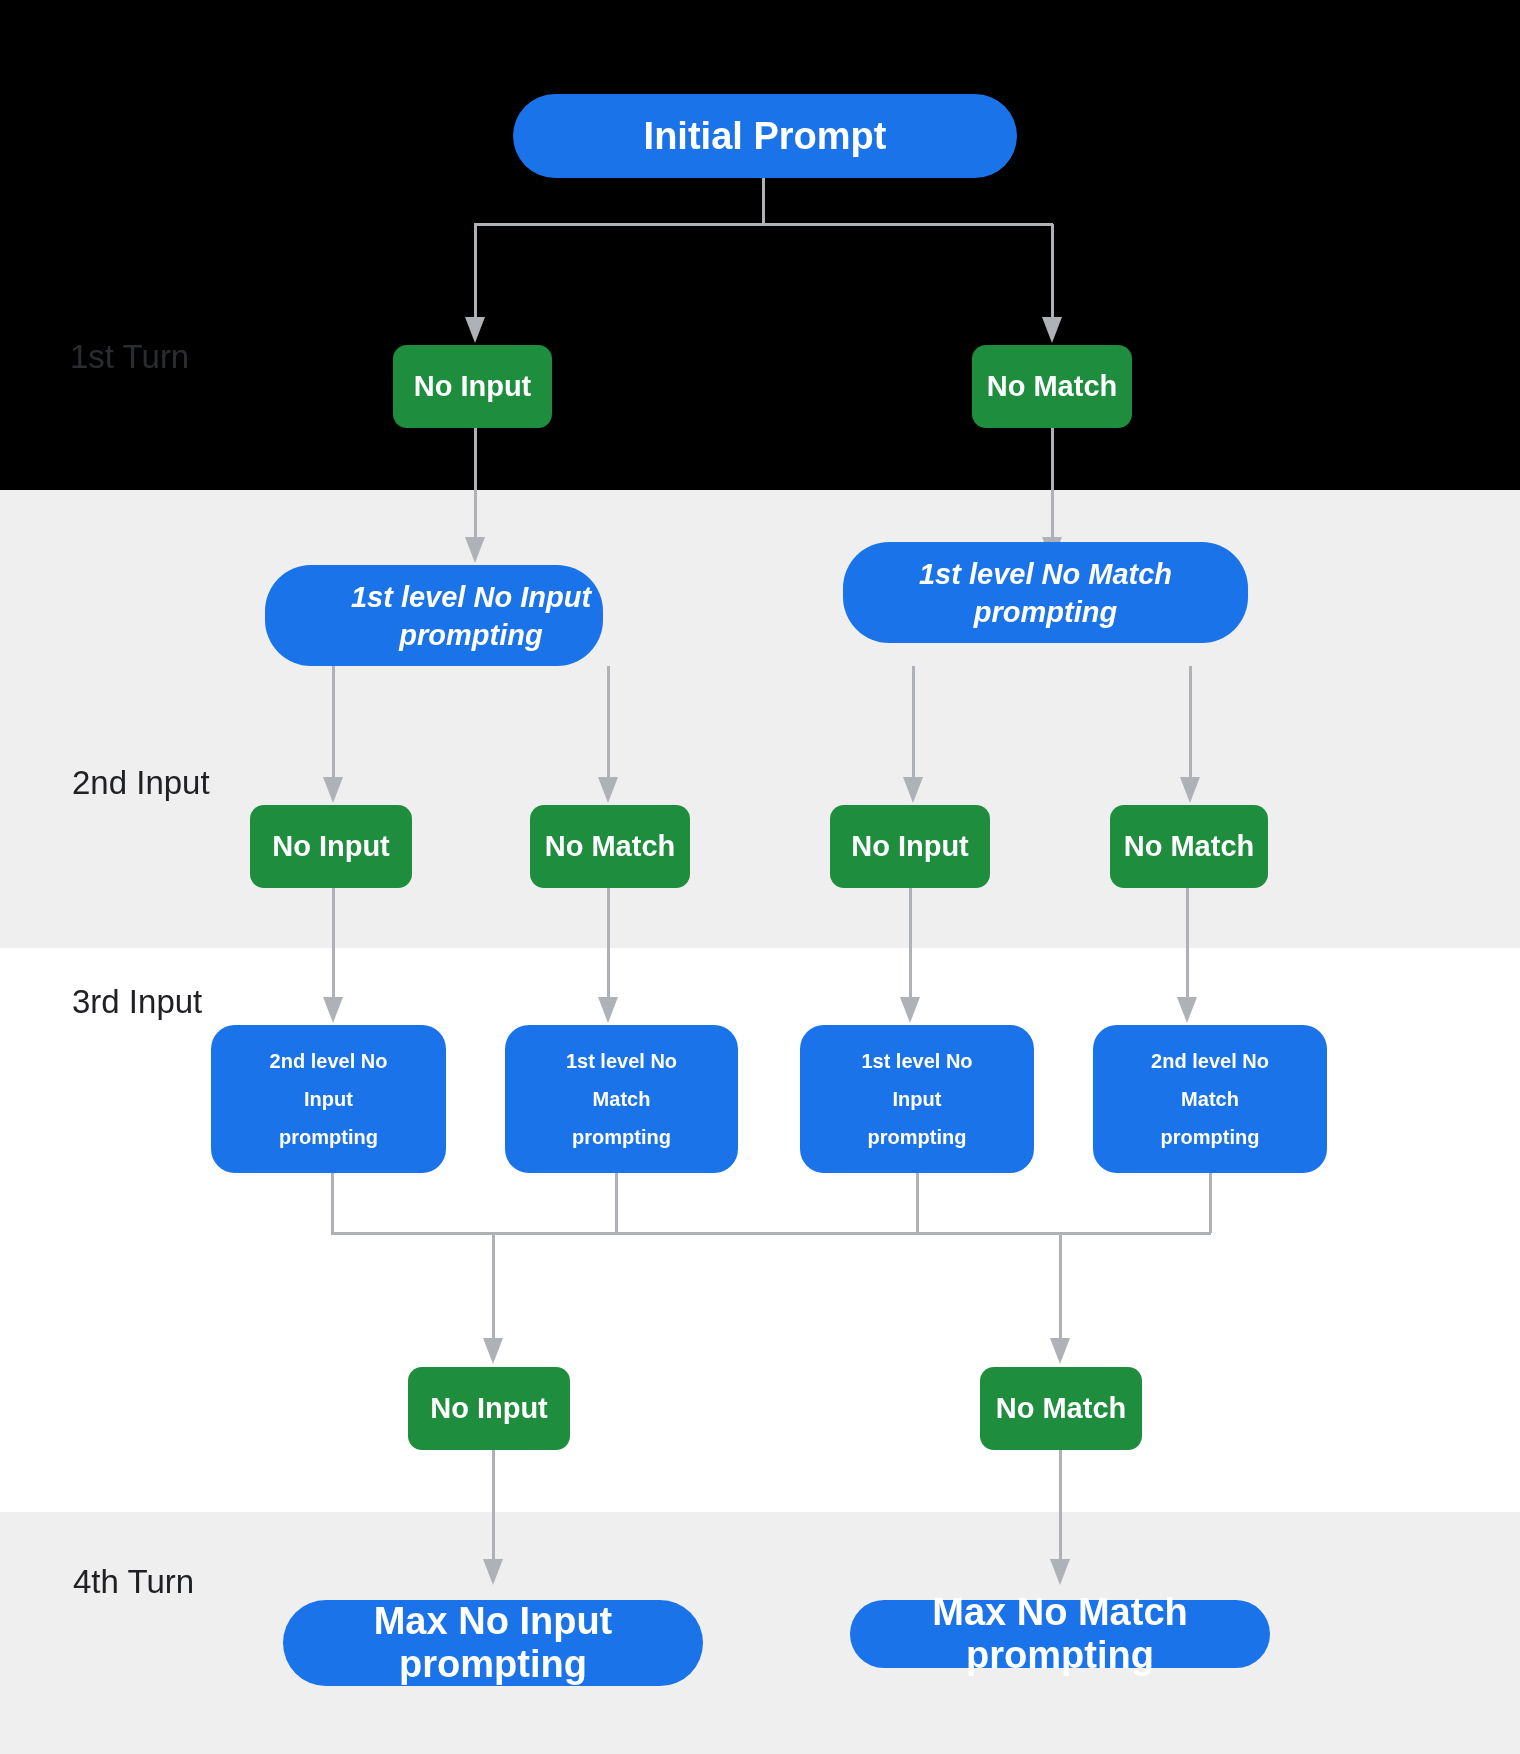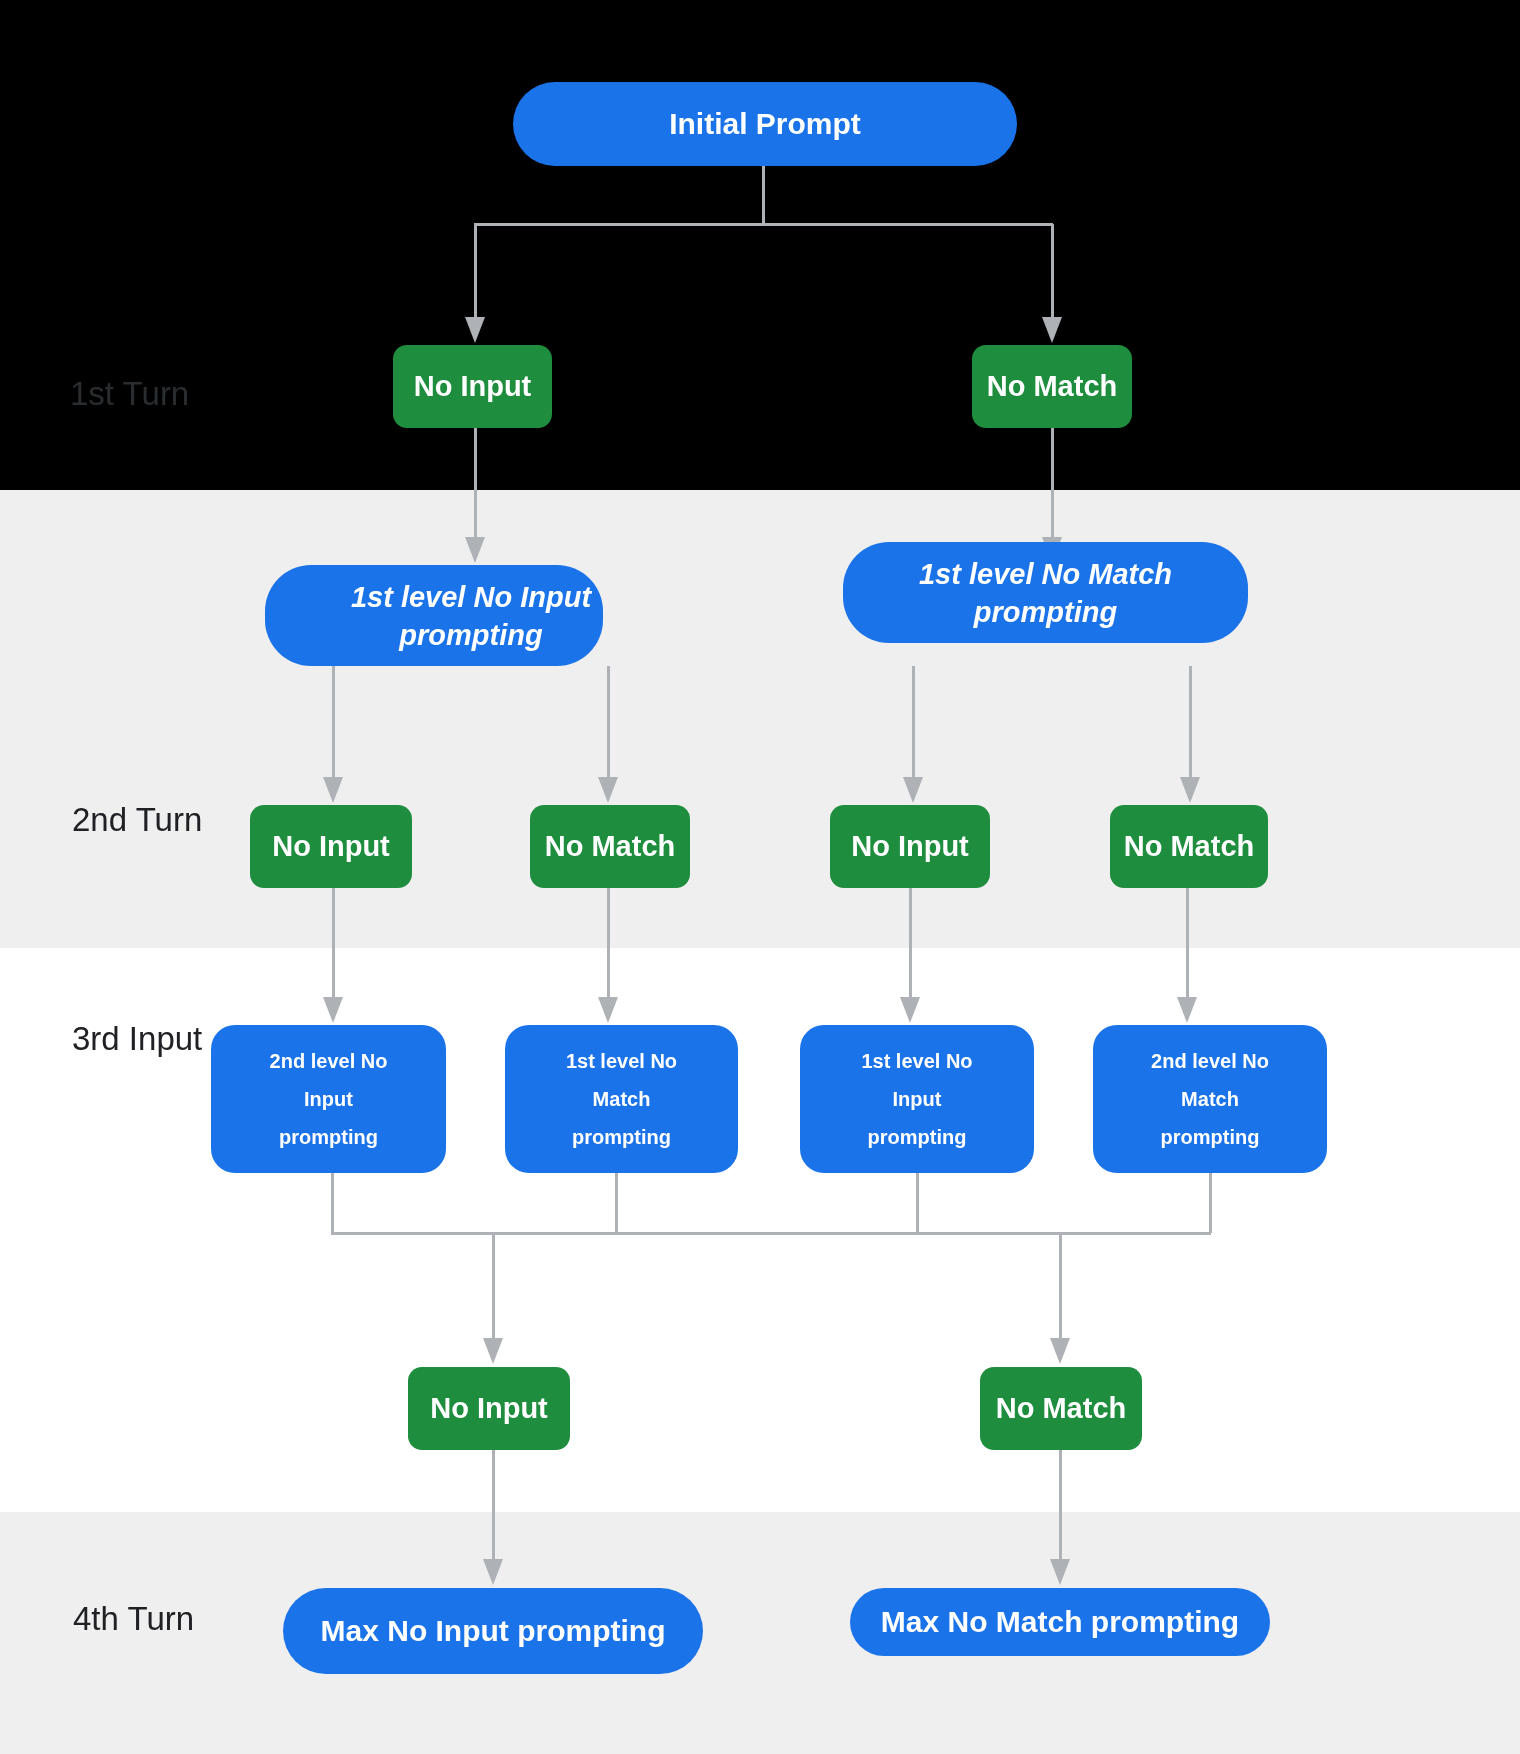--- a/index.html
+++ b/index.html
@@ -12,33 +12,32 @@
   }
   .band{position:absolute;left:0;width:100%;}
   .band-black{background:var(--band-black,#000000);}
   .band-gray{background:var(--band-gray,#efefef);}
   .band-white{background:var(--band-white,#ffffff);}
   .turn-label{
     position:absolute;
     font-size:33px;line-height:42px;font-weight:400;
     color:var(--turn-label,#202124);
     white-space:nowrap;
-    margin-top:37px;
   }
   .turn-label.on-black{color:var(--turn-label-on-black,#2a2d30);}
   .node{
     position:absolute;
     display:flex;align-items:center;justify-content:center;
     box-sizing:border-box;
     text-align:center;
     color:var(--node-text,#ffffff);
     font-weight:600;
     white-space:pre-line;
   }
-  .node.pill{background:var(--node-blue,#1a73e8);border-radius:43px;font-size:30px;}
+  .node.pill{background:var(--node-blue,#1a73e8);border-radius:43px;font-size:38px;margin-top:12px;}
   .node.green{background:var(--node-green,#1e8e3e);border-radius:14px;font-size:29px;}
   .node.blue2{background:var(--node-blue,#1a73e8);border-radius:46px;font-size:29px;line-height:38px;font-style:italic;}
   .node.blue3{background:var(--node-blue,#1a73e8);border-radius:24px;font-size:20px;line-height:38px;}
   .vline{position:absolute;width:3px;background:var(--connector,#aeb1b5);}
   .hline{position:absolute;height:3px;background:var(--connector,#aeb1b5);}
   .arrowhead{
     position:absolute;width:0;height:0;
     border-left:10px solid transparent;
     border-right:10px solid transparent;
     border-top:26px solid var(--connector,#aeb1b5);
@@ -112,16 +111,16 @@
 Input
 prompting</div>
     <div class="node blue3" style="left: 1093px; top: 1025px; width: 234px; height: 148px;">2nd level No
 Match
 prompting</div>
     <div class="node green" style="left: 408px; top: 1367px; width: 162px; height: 83px;">No Input</div>
     <div class="node green" style="left: 980px; top: 1367px; width: 162px; height: 83px;">No Match</div>
     <div class="node pill" style="left: 283px; top: 1588px; width: 420px; height: 86px;">Max No Input prompting</div>
     <div class="node pill" style="left: 850px; top: 1588px; width: 420px; height: 68px;">Max No Match prompting</div>
     <div class="turn-label on-black" style="left: 70px; top: 336px;">1st Turn</div>
-    <div class="turn-label" style="left: 72px; top: 762px;">2nd Turn</div>
+    <div class="turn-label" style="left: 72px; top: 762px;">2nd Input</div>
     <div class="turn-label" style="left: 72px; top: 981px;">3rd Input</div>
     <div class="turn-label" style="left: 73px; top: 1561px;">4th Turn</div>
   </div>
 
 </body></html>

